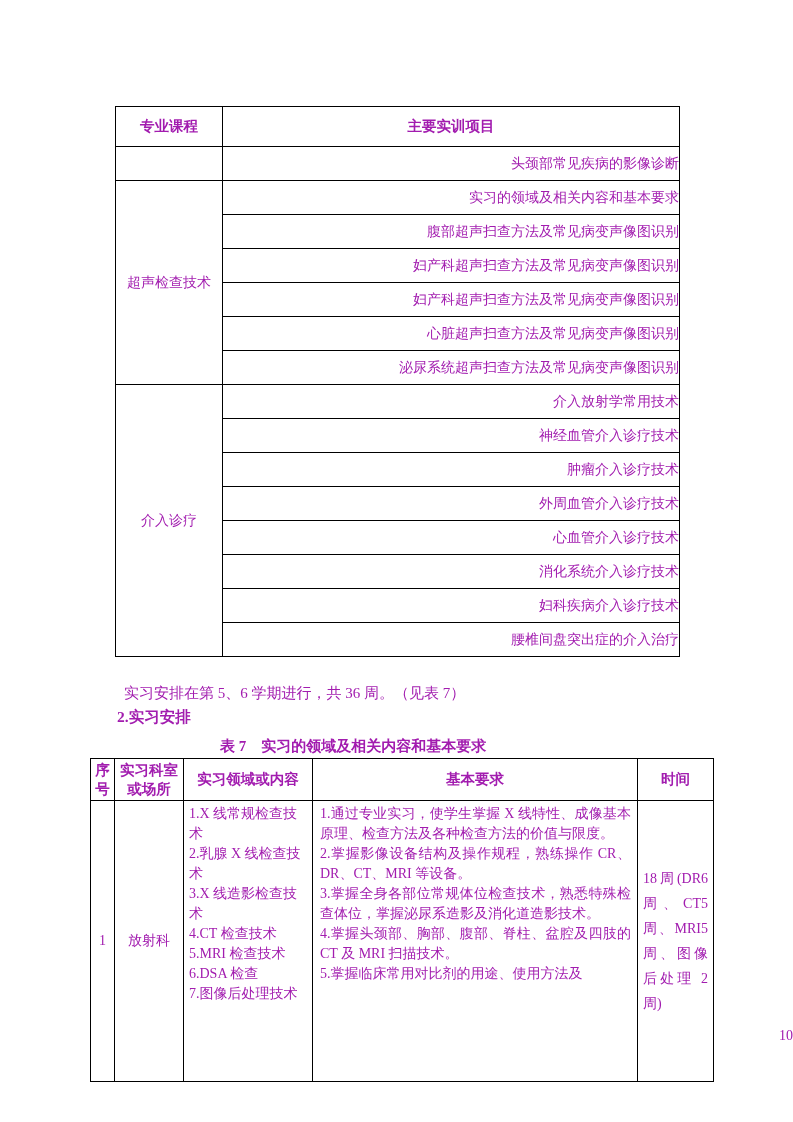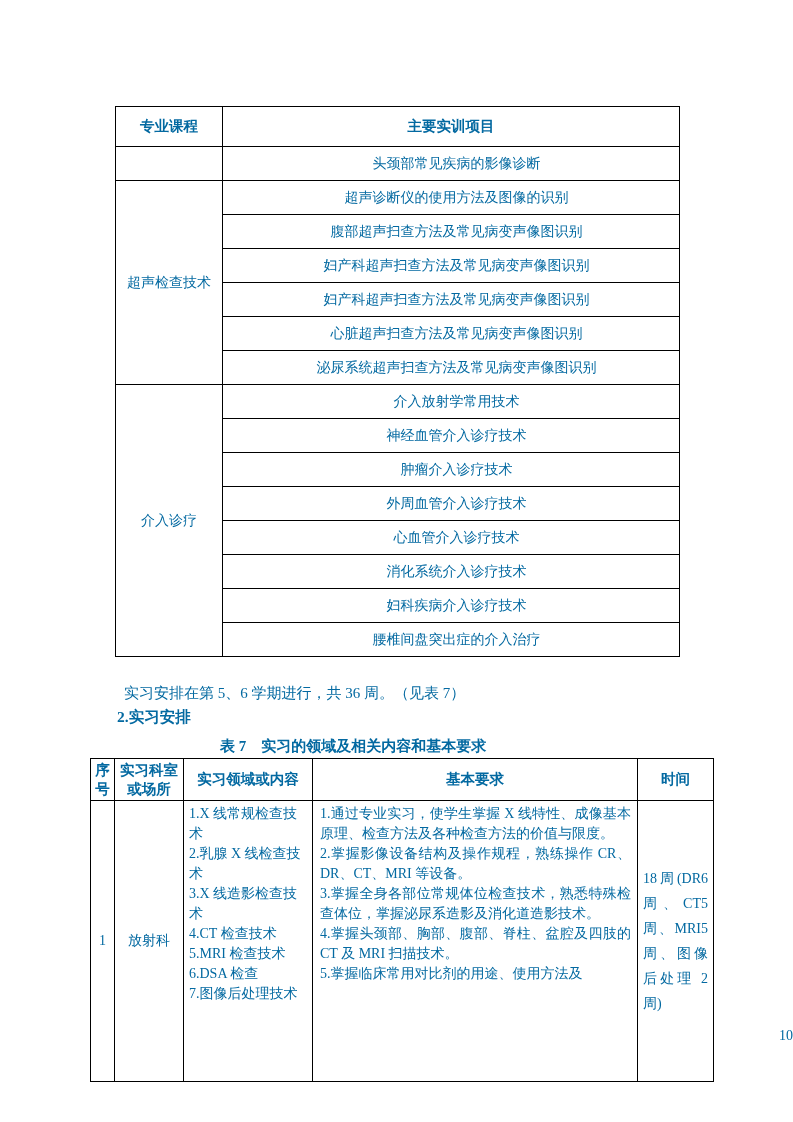--- a/index.html
+++ b/index.html
@@ -4,21 +4,21 @@
 <style>
   * { margin: 0; padding: 0; box-sizing: border-box; }
   html, body { background: #e8e8e8; }
   .page {
     position: relative;
     width: 793px;
     height: 1122px;
     background: #ffffff;
     margin: 0 auto;
     font-family: "Liberation Serif", "DejaVu Serif", serif;
-    color: #0369a1;
+    color: #a21caf;
     overflow: hidden;
   }
   table {
     position: absolute;
     border-collapse: collapse;
     table-layout: fixed;
   }
   td, th {
     border: 1px solid #000000;
     font-size: 14px;
@@ -31,21 +31,21 @@
   #course-table th {
     height: 40px;
     font-weight: bold;
     text-align: center;
     vertical-align: middle;
     font-size: 14.5px;
   }
   #course-table td.item-cell {
     height: 34px;
     padding-left: 11px;
-    text-align: center;
+    text-align: right;
     vertical-align: middle;
   }
   #course-table td.group-cell {
     text-align: center;
     vertical-align: middle;
   }
 
   
   .section-heading {
     position: absolute;
@@ -132,21 +132,21 @@
         <th>主要实训项目</th>
       </tr>
     </thead>
     <tbody>
       <tr>
         <td class="group-cell"></td>
         <td class="item-cell">头颈部常见疾病的影像诊断</td>
       </tr>
       <tr>
         <td class="group-cell" rowspan="6">超声检查技术</td>
-        <td class="item-cell">超声诊断仪的使用方法及图像的识别</td>
+        <td class="item-cell">实习的领域及相关内容和基本要求</td>
       </tr>
       <tr>
           <td class="item-cell">腹部超声扫查方法及常见病变声像图识别</td>
         </tr>
       <tr>
           <td class="item-cell">妇产科超声扫查方法及常见病变声像图识别</td>
         </tr>
       <tr>
           <td class="item-cell">妇产科超声扫查方法及常见病变声像图识别</td>
         </tr>

